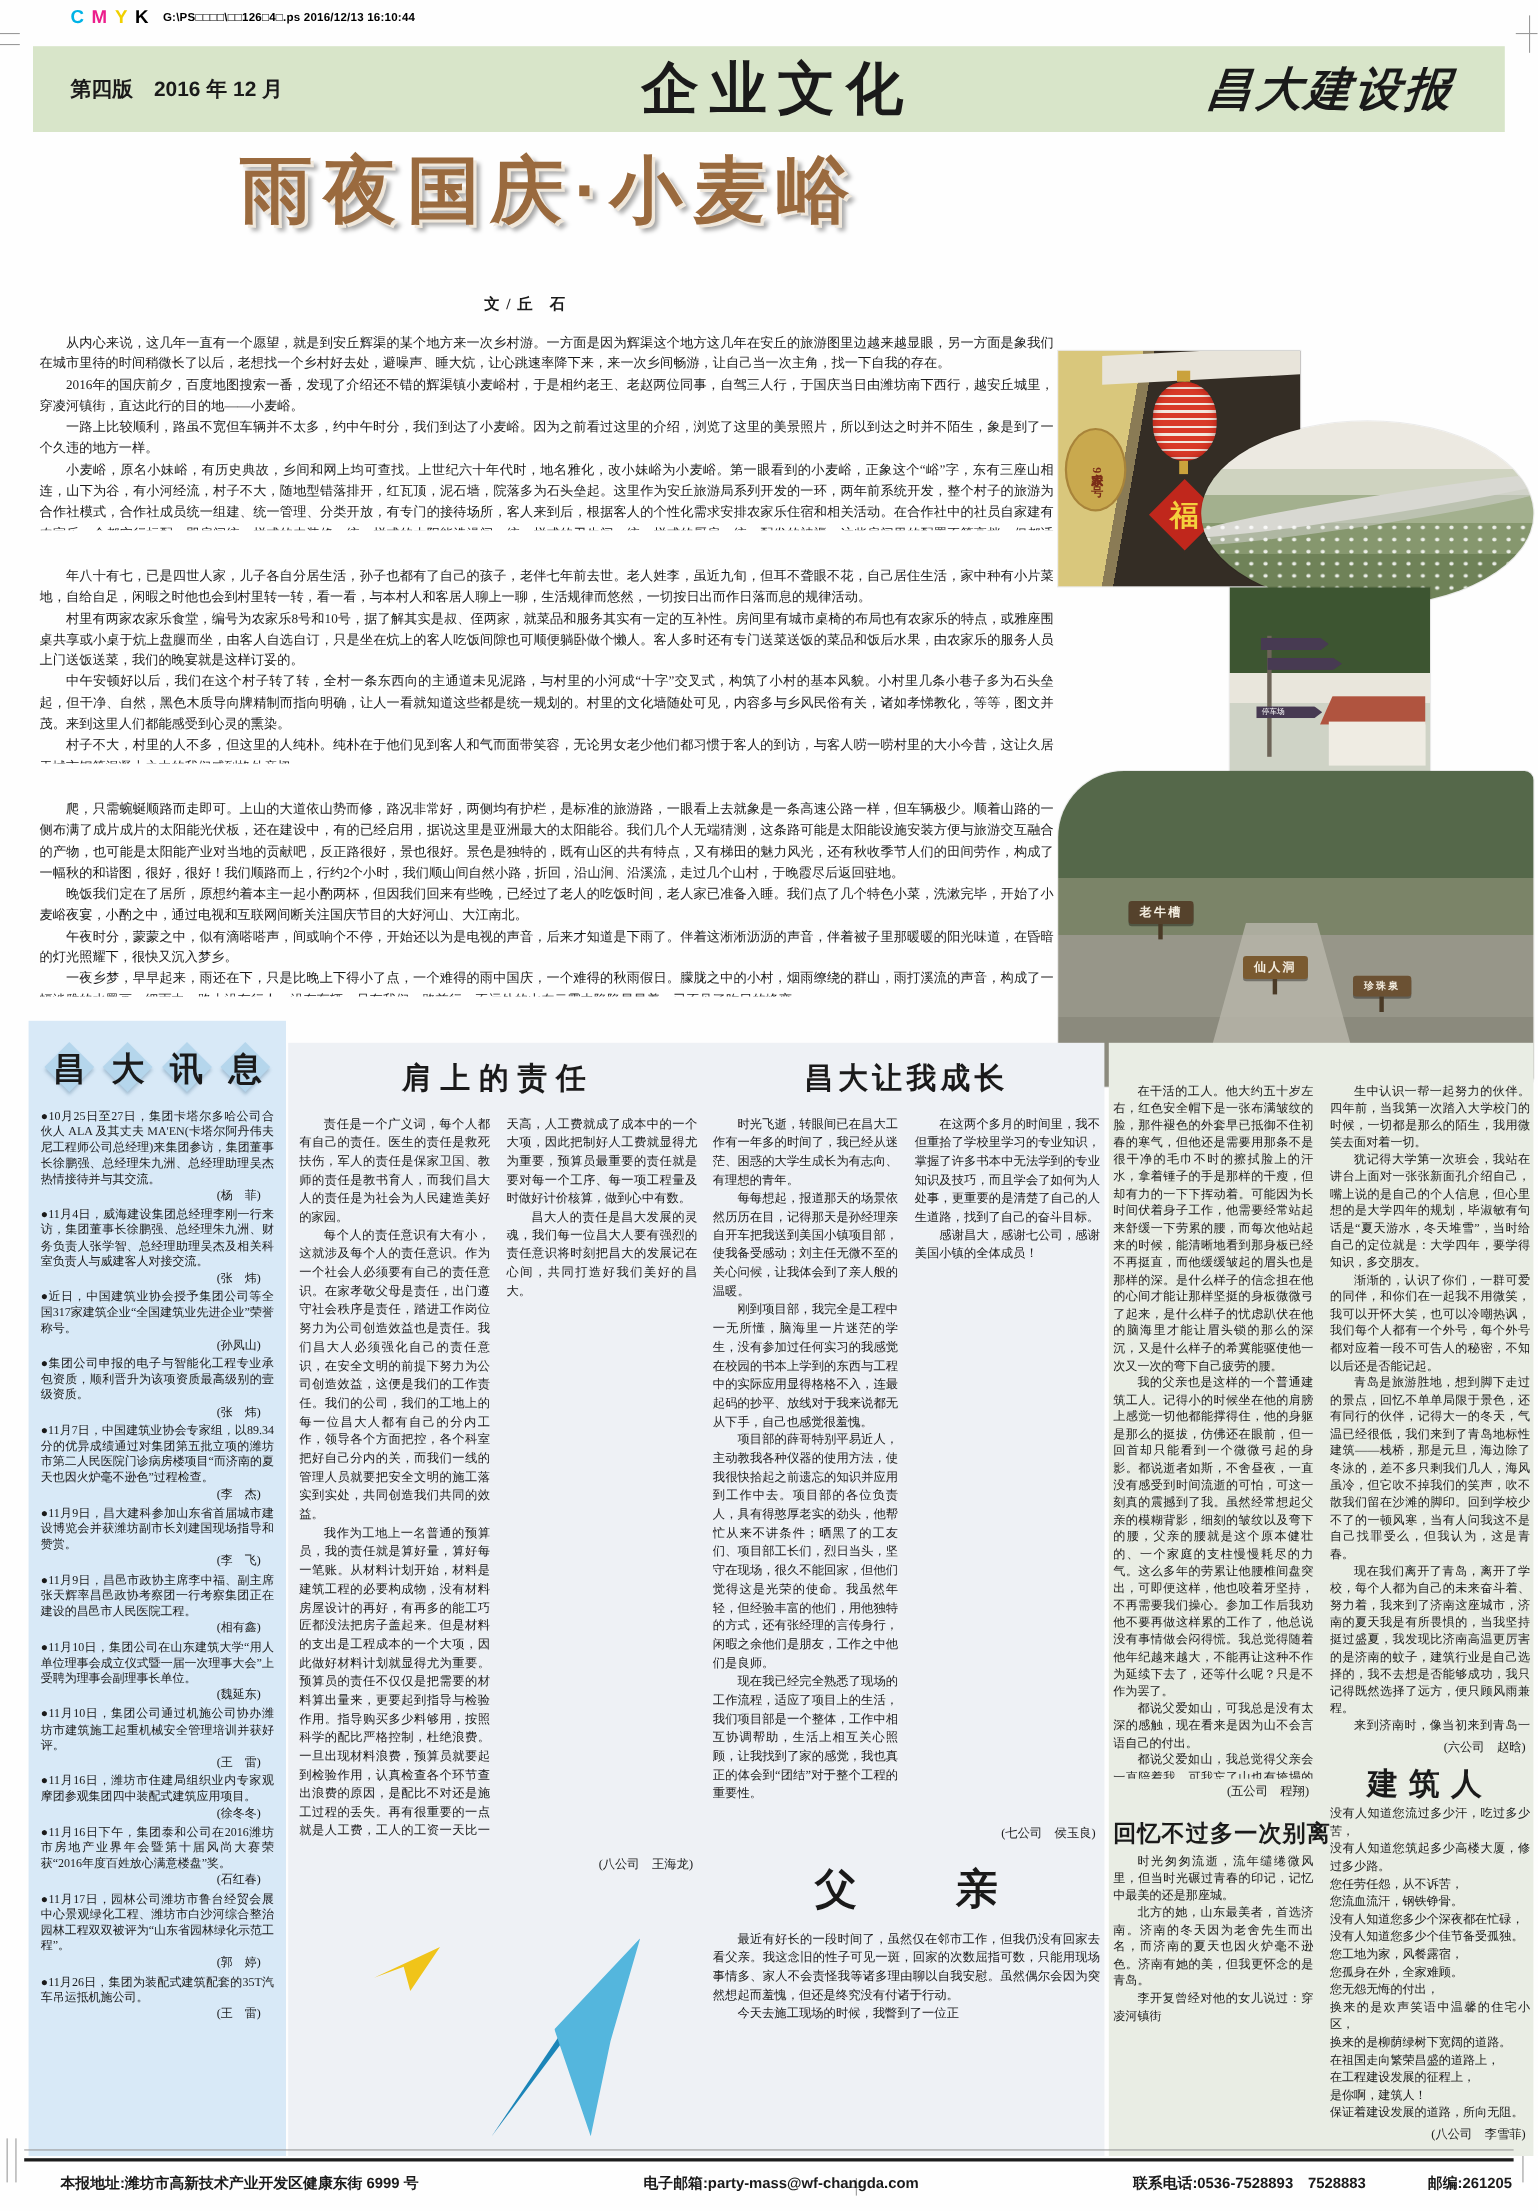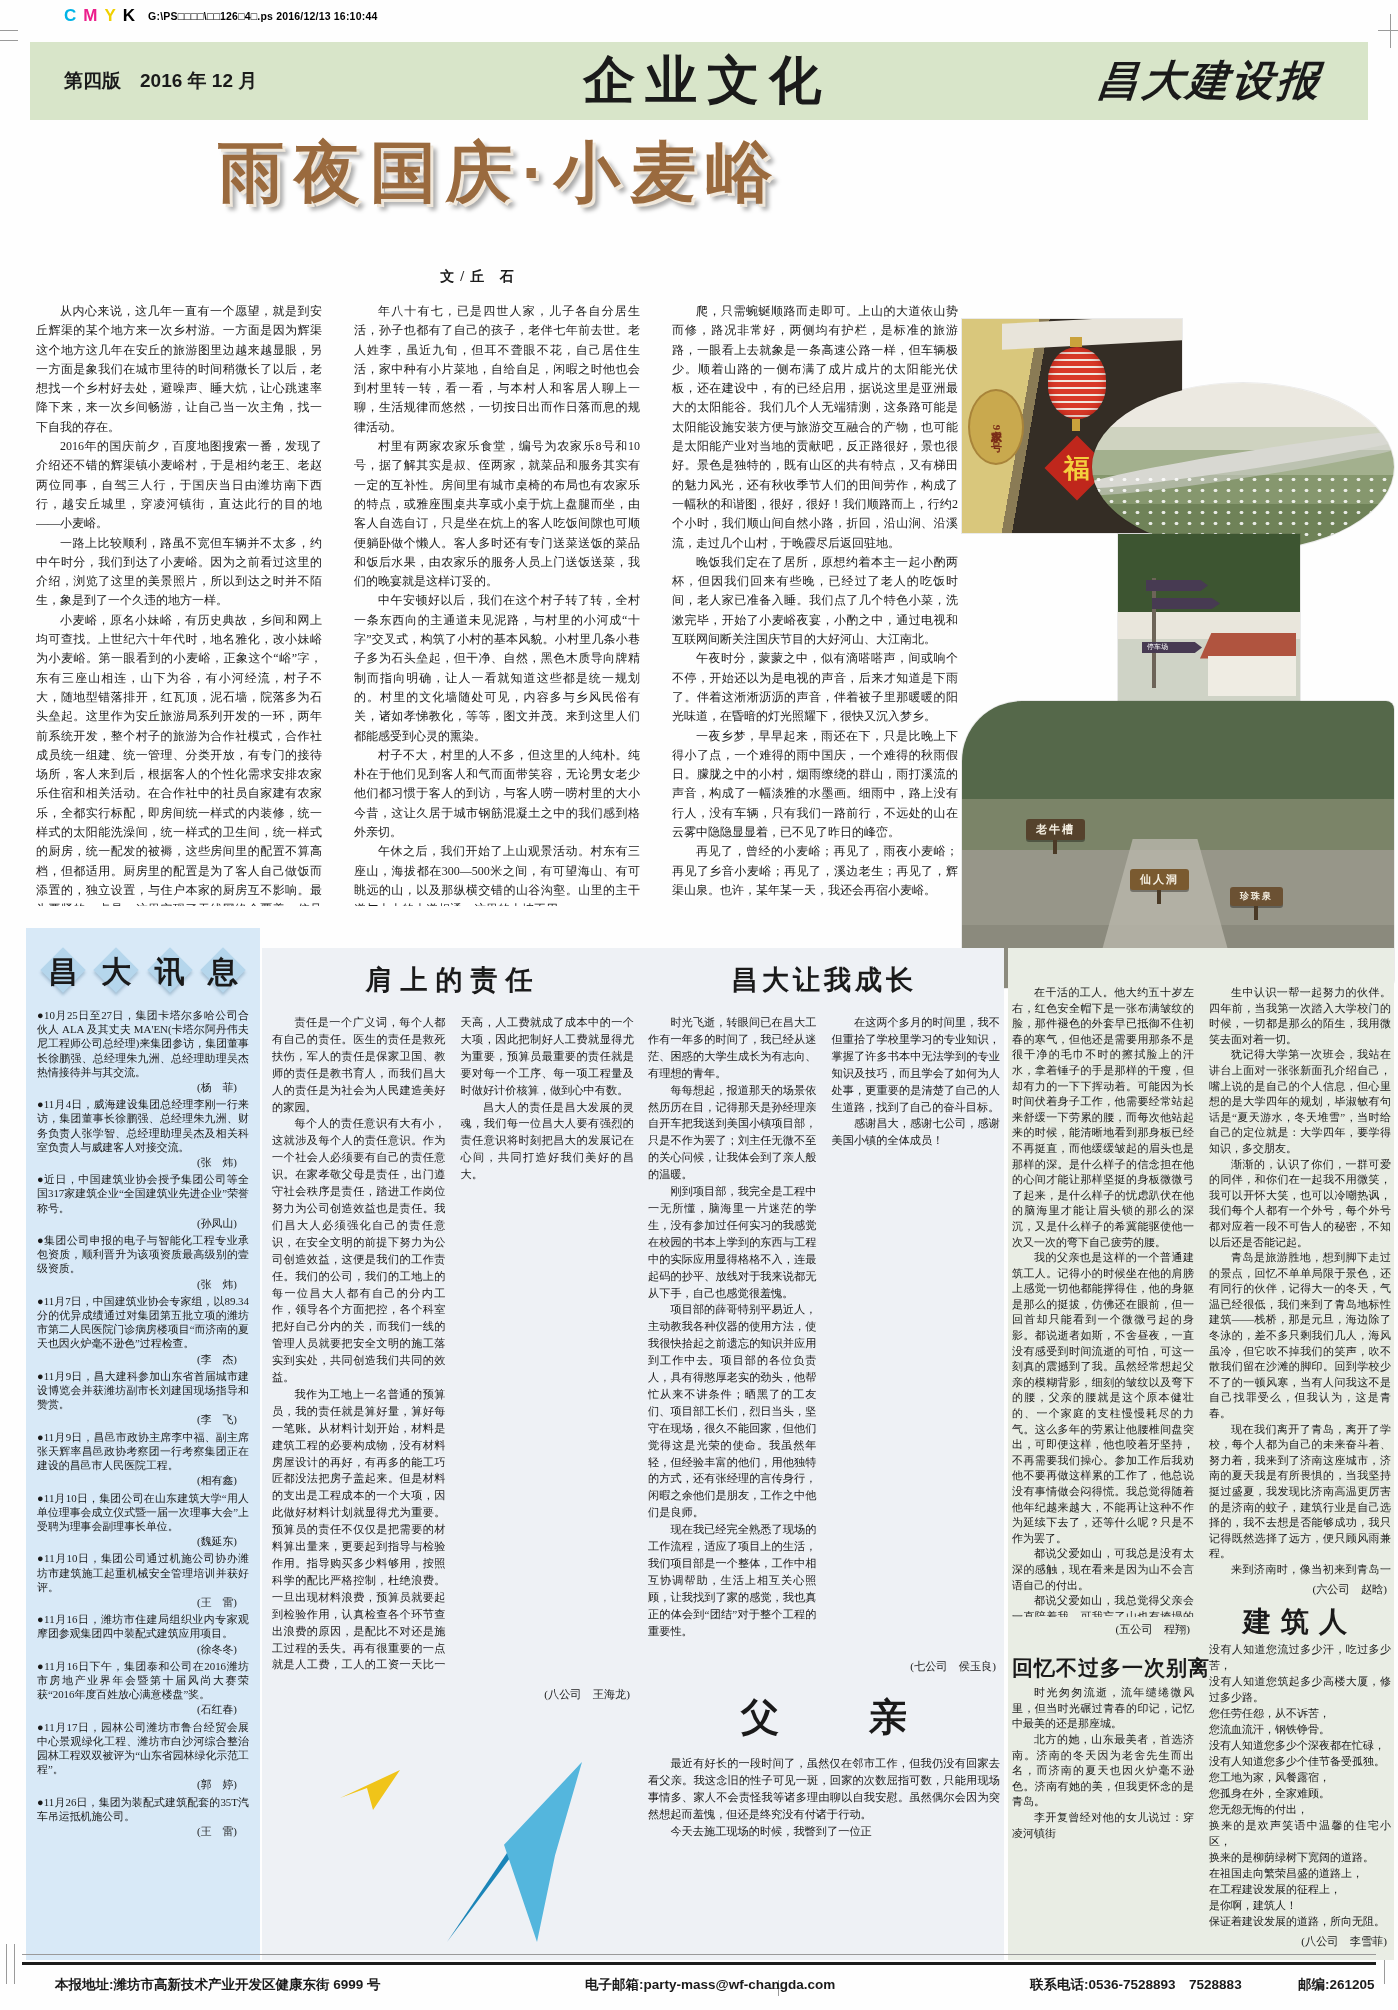--- a/index.html
+++ b/index.html
@@ -19,21 +19,21 @@
                  letter-spacing:10px;transform:translateX(30px);}
   .paper-name{margin-right:46px;font-size:42px;font-weight:bold;font-style:italic;
               transform:skewX(-5deg);letter-spacing:3px;}
   
   .feature-title{position:absolute;left:0;top:128px;width:1000px;text-align:center;
                  font-family:"Liberation Sans",sans-serif;font-weight:900;font-size:66px;
                  letter-spacing:10px;color:#9a6a3e;
                  text-shadow:3px 3px 0 #f0e8dc,6px 6px 4px #a8a8a8;}
   .byline{position:absolute;left:0;top:268px;width:960px;text-align:center;font-weight:bold;
           font-size:14px;letter-spacing:6px;}
-  .feature-cols{position:absolute;left:36px;top:302px;width:922px;height:604px;display:flex;gap:32px;}
+  .feature-cols{position:absolute;left:36px;top:302px;width:922px;height:604px;display:flex;gap:32px;flex-direction:column;}
   .fcol{flex:1;height:604px;overflow:hidden;font-size:12px;line-height:19.3px;text-align:justify;}
   .fcol p{margin:0;text-indent:2em;}
   
   .collage{position:absolute;left:962px;top:246px;width:432px;height:742px;}
   .photo{position:absolute;overflow:hidden;box-shadow:0 0 0 1px rgba(0,0,0,.08);}
   .photo-door{left:0;top:73px;width:220px;height:214px;background:linear-gradient(100deg,#d9c77c 0 30%,#8a7b55 30% 34%,#342d25 34% 100%);}
   .lintel{position:absolute;left:18%;top:0;width:82%;height:26px;background:#e8e4da;transform:skewY(-3deg);}
   .oval-sign{position:absolute;left:6px;top:70px;width:52px;height:72px;border-radius:50%;
              background:#c9a94e;border:2px solid #a8843a;display:flex;align-items:center;justify-content:center;
              color:#7a2d18;font-size:11px;font-weight:bold;writing-mode:vertical-rl;}
@@ -316,21 +316,21 @@
     <div class="plane-mini"></div>
     <div class="plane-dark"></div>
     <div class="plane-light"></div>
   </div>
 
   <div class="art-growth">
     <div class="art-title">昌大让我成长</div>
     <div class="body2">
 
     <p>时光飞逝，转眼间已在昌大工作有一年多的时间了，我已经从迷茫、困惑的大学生成长为有志向、有理想的青年。</p>
-        <p>每每想起，报道那天的场景依然历历在目，记得那天是孙经理亲自开车把我送到美国小镇项目部，只是不作为罢了；刘主任无微不至的关心问候，让我体会到了亲人般的温暖。</p>
+        <p>每每想起，报道那天的场景依然历历在目，记得那天是孙经理亲自开车把我送到美国小镇项目部，使我备受感动；刘主任无微不至的关心问候，让我体会到了亲人般的温暖。</p>
         <p>刚到项目部，我完全是工程中一无所懂，脑海里一片迷茫的学生，没有参加过任何实习的我感觉在校园的书本上学到的东西与工程中的实际应用显得格格不入，连最起码的抄平、放线对于我来说都无从下手，自己也感觉很羞愧。</p>
         <p>项目部的薛哥特别平易近人，主动教我各种仪器的使用方法，使我很快拾起之前遗忘的知识并应用到工作中去。项目部的各位负责人，具有得憨厚老实的劲头，他帮忙从来不讲条件；晒黑了的工友们、项目部工长们，烈日当头，坚守在现场，很久不能回家，但他们觉得这是光荣的使命。我虽然年轻，但经验丰富的他们，用他独特的方式，还有张经理的言传身行，闲暇之余他们是朋友，工作之中他们是良师。</p>
         <p>现在我已经完全熟悉了现场的工作流程，适应了项目上的生活，我们项目部是一个整体，工作中相互协调帮助，生活上相互关心照顾，让我找到了家的感觉，我也真正的体会到“团结”对于整个工程的重要性。</p>
         <p>在这两个多月的时间里，我不但重拾了学校里学习的专业知识，掌握了许多书本中无法学到的专业知识及技巧，而且学会了如何为人处事，更重要的是清楚了自己的人生道路，找到了自己的奋斗目标。</p>
         <p>感谢昌大，感谢七公司，感谢美国小镇的全体成员！</p>
       </div>
     <div class="art-by">(七公司　侯玉良)</div>
   </div>
 
   <div class="art-father-head">

